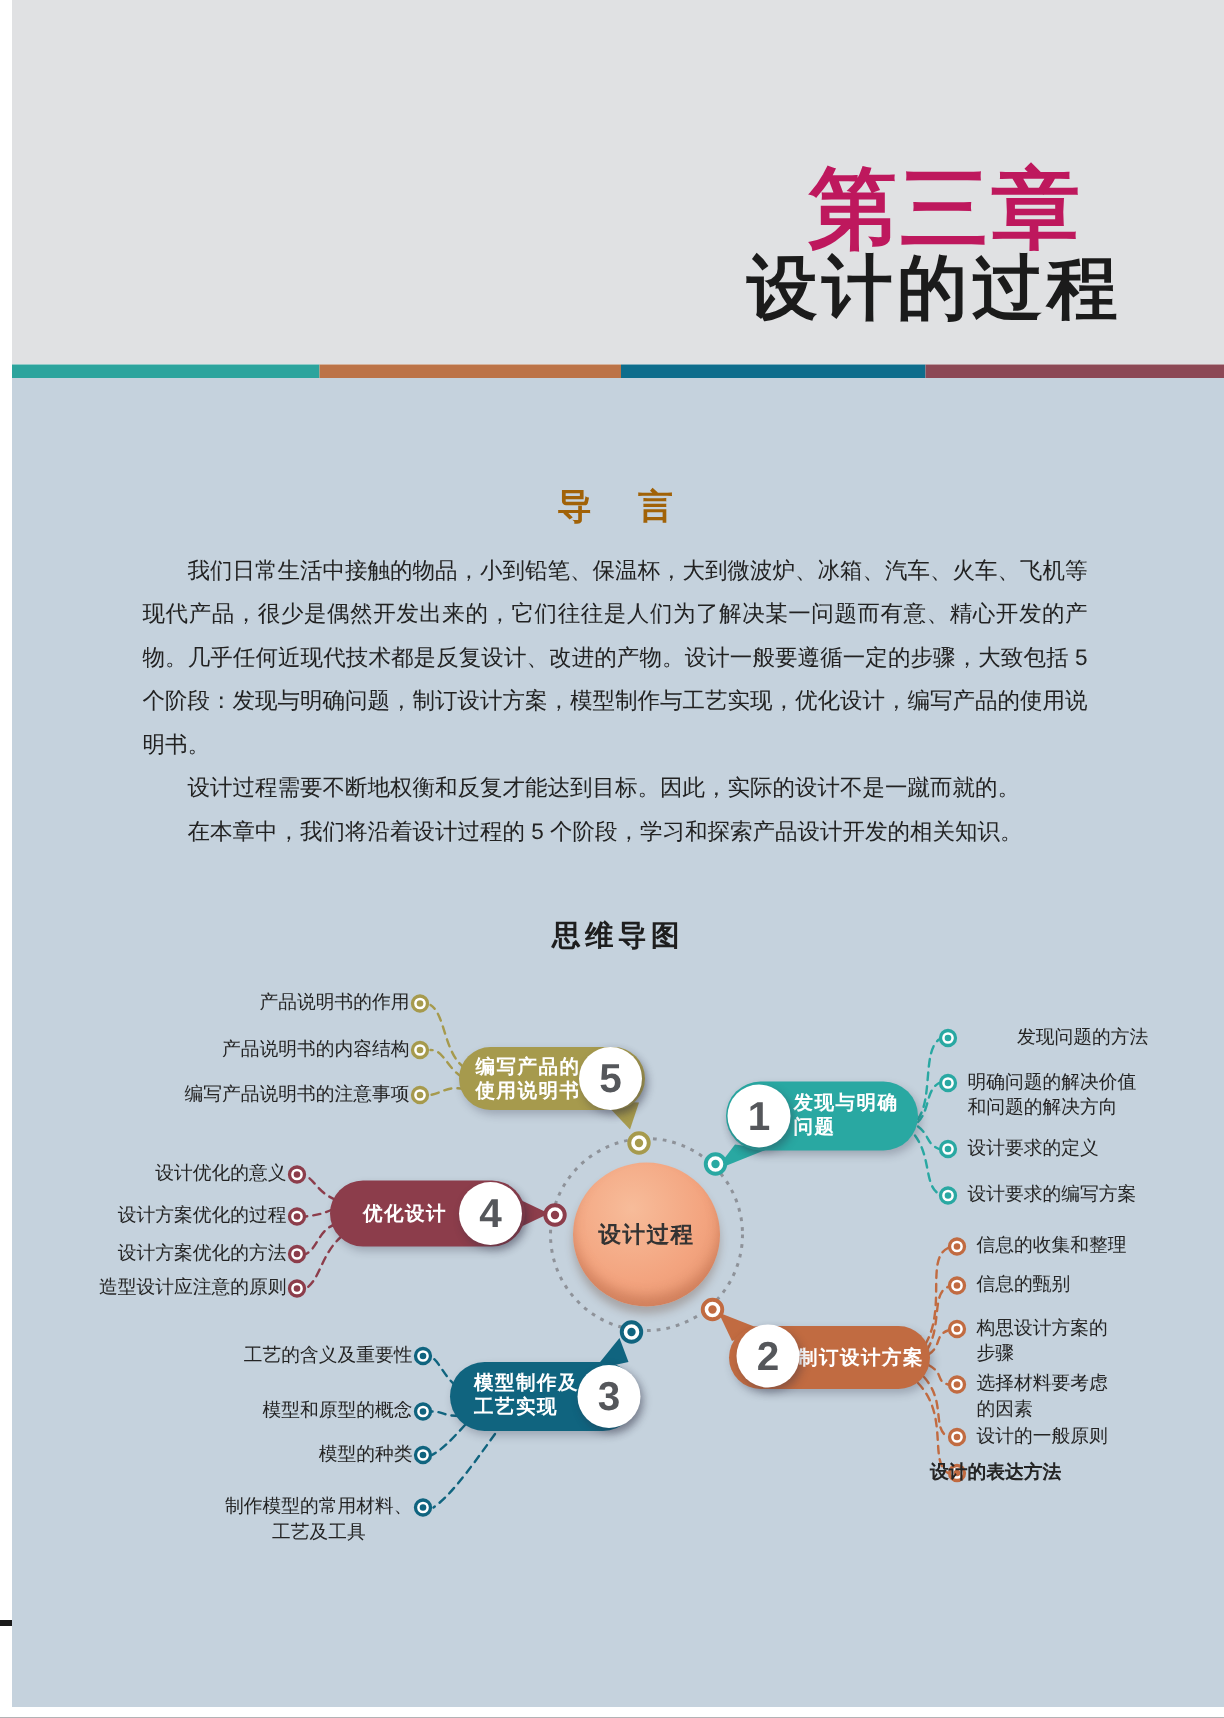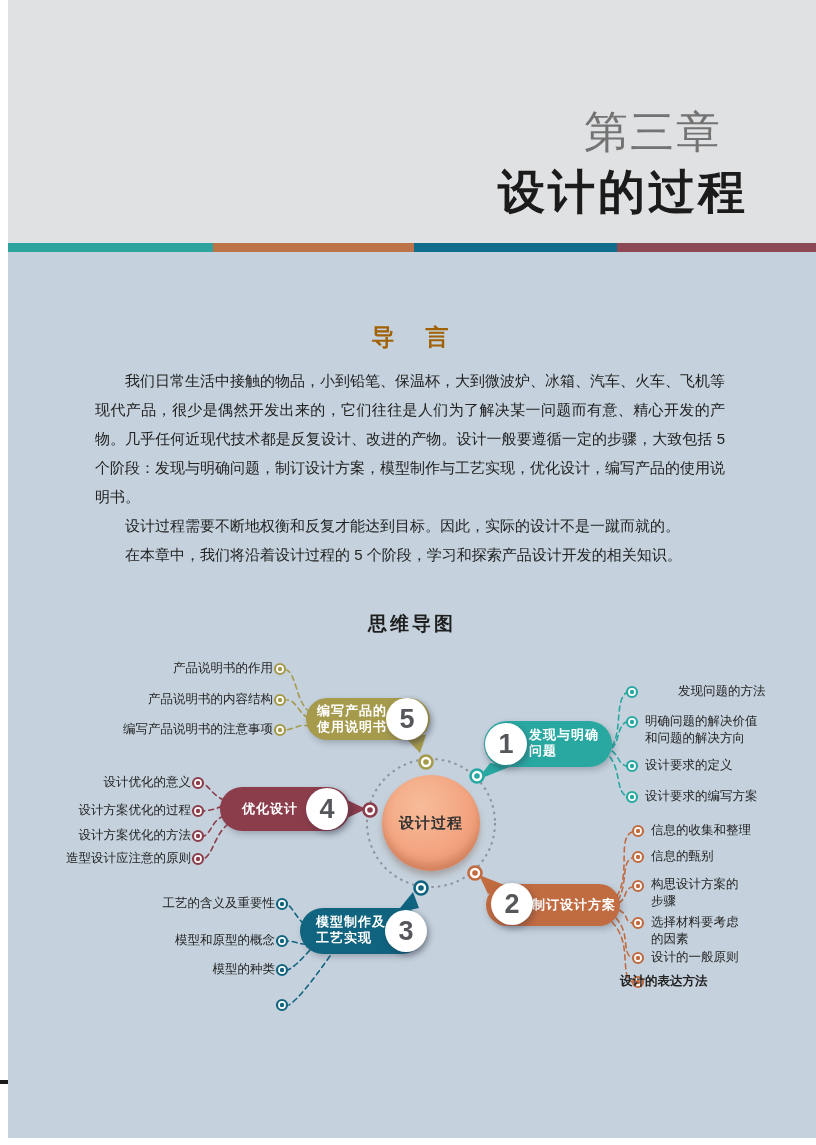--- a/index.html
+++ b/index.html
@@ -1,21 +1,21 @@
 <!DOCTYPE html>
 <html><head>
 <meta charset="utf-8">
 <style>
   html,body{margin:0;padding:0;background:#888;}
   .page{position:relative;width:816px;height:1145px;background:#ffffff;overflow:hidden;
         font-family:"Liberation Sans",sans-serif;margin:0 auto;}
   
   .header{position:absolute;left:8px;top:0;width:808px;height:243px;background:#E0E1E3;}
-  .chapter-label{position:absolute;top:110px;right:94px;font-size:44px;font-weight:400;
-        letter-spacing:2px;color:#737373;line-height:1;}
+  .chapter-label{position:absolute;top:110px;right:94px;font-size:59px;font-weight:700;
+        letter-spacing:2px;color:#be185d;line-height:1;}
   .chapter-title{position:absolute;top:168px;right:68px;font-size:47px;font-weight:900;
         letter-spacing:3px;color:#1b1b1b;line-height:1;}
   
   .bar-seg{position:absolute;top:243px;height:9px;}
   .seg0{left:8px;width:205px;}
   .seg1{left:213px;width:201px;}
   .seg2{left:414px;width:203px;}
   .seg3{left:617px;width:199px;}
   
   .panel{position:absolute;left:8px;top:252px;width:808px;height:886px;background:#C5D2DD;}
@@ -232,30 +232,32 @@
   </div>
 
   <div class="leaf" style="left:645px;top:683px;margin-left:33px;">发现问题的方法</div>
   <div class="leaf" style="left:645px;top:713px;">明确问题的解决价值
 和问题的解决方向</div>
   <div class="leaf" style="left:645px;top:757px;text-align:right;">设计要求的定义</div>
   <div class="leaf" style="left:645px;top:788px;">设计要求的编写方案</div>
 
   <div class="leaf" style="left:651px;top:822px;">信息的收集和整理</div>
   <div class="leaf" style="left:651px;top:848px;">信息的甄别</div>
-  <div class="leaf" style="left:651px;top:877px;font-family:Liberation Mono, monospace;">构思设计方案的
+  <div class="leaf" style="left:651px;top:877px;">构思设计方案的
 步骤</div>
   <div class="leaf" style="left:651px;top:914px;">选择材料要考虑
 的因素</div>
   <div class="leaf" style="left:651px;top:949px;">设计的一般原则</div>
   <div class="leaf" style="left:620px;top:973px;font-weight:bold;">设计的表达方法</div>
 
   <div class="leaf ra" style="right:541px;top:895px;">工艺的含义及重要性</div>
   <div class="leaf ra" style="right:541px;top:932px;">模型和原型的概念</div>
   <div class="leaf ra" style="right:541px;top:961px;">模型的种类</div>
+  <div class="leaf ca" style="right:541px;top:996px;">制作模型的常用材料、
+工艺及工具</div>
 
   <div class="leaf ra" style="right:625px;top:774px;">设计优化的意义</div>
   <div class="leaf ra" style="right:625px;top:802px;">设计方案优化的过程</div>
   <div class="leaf ra" style="right:625px;top:827px;">设计方案优化的方法</div>
   <div class="leaf ra" style="right:625px;top:850px;">造型设计应注意的原则</div>
 
   <div class="leaf ra" style="right:543px;top:660px;">产品说明书的作用</div>
   <div class="leaf ra" style="right:543px;top:691px;">产品说明书的内容结构</div>
   <div class="leaf ra" style="right:543px;top:721px;">编写产品说明书的注意事项</div>
 

